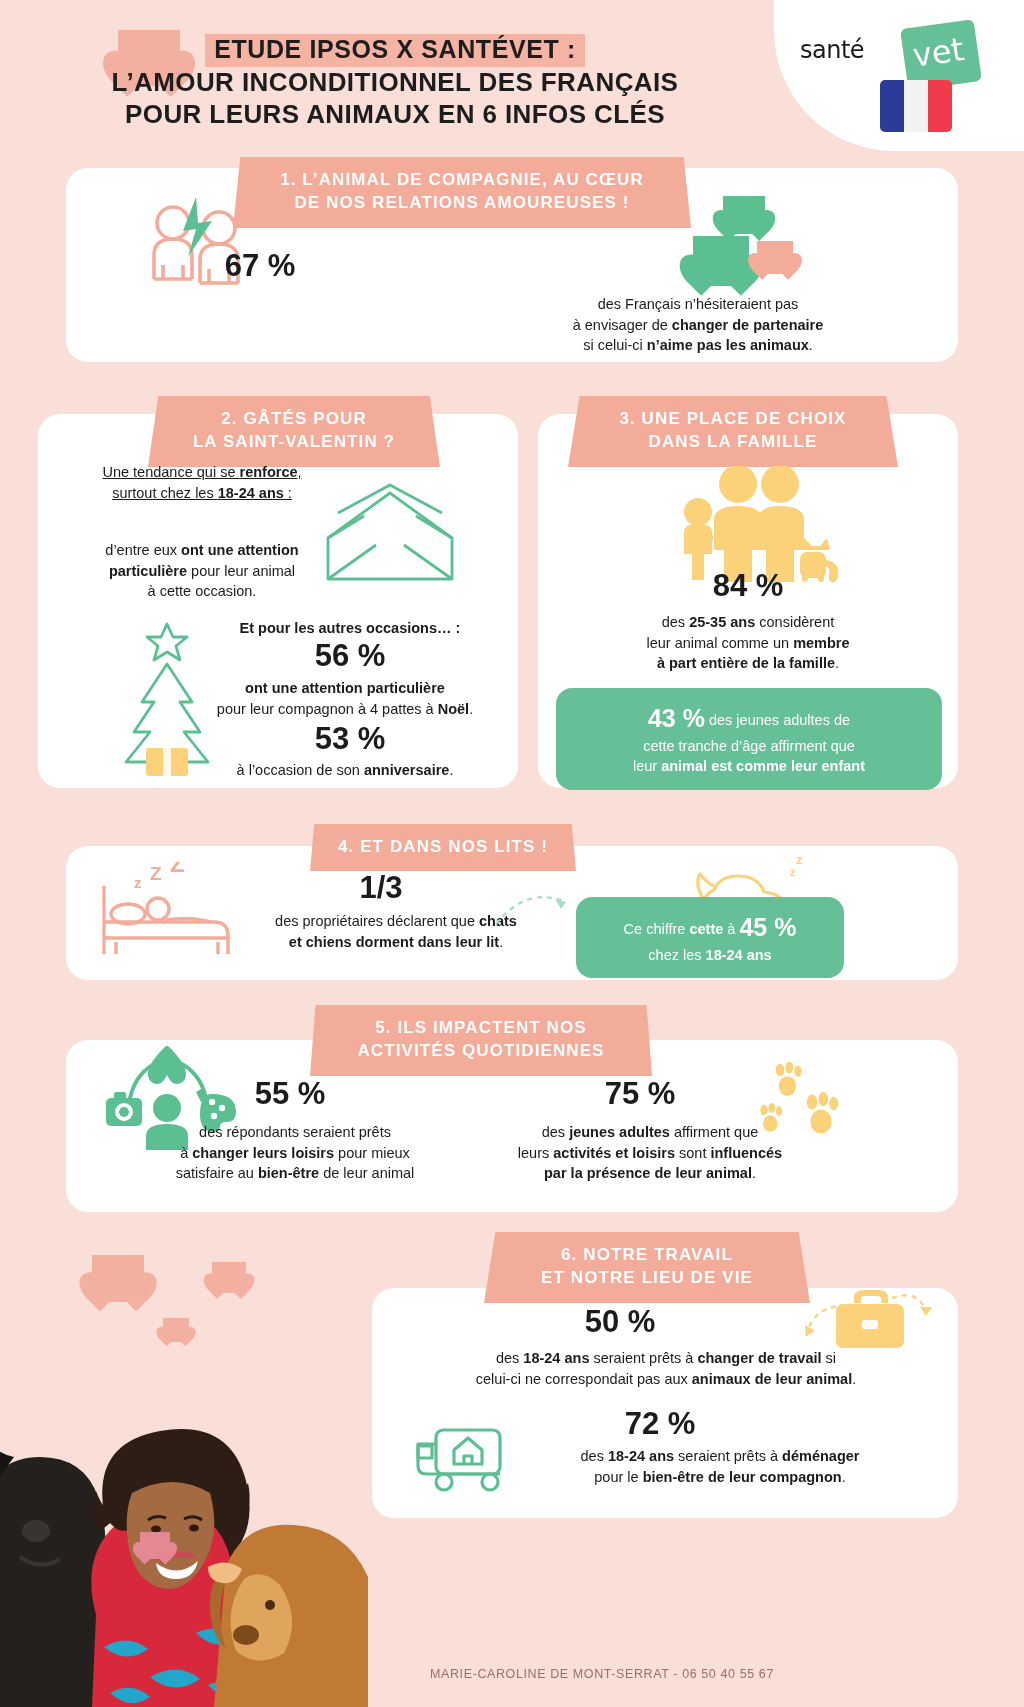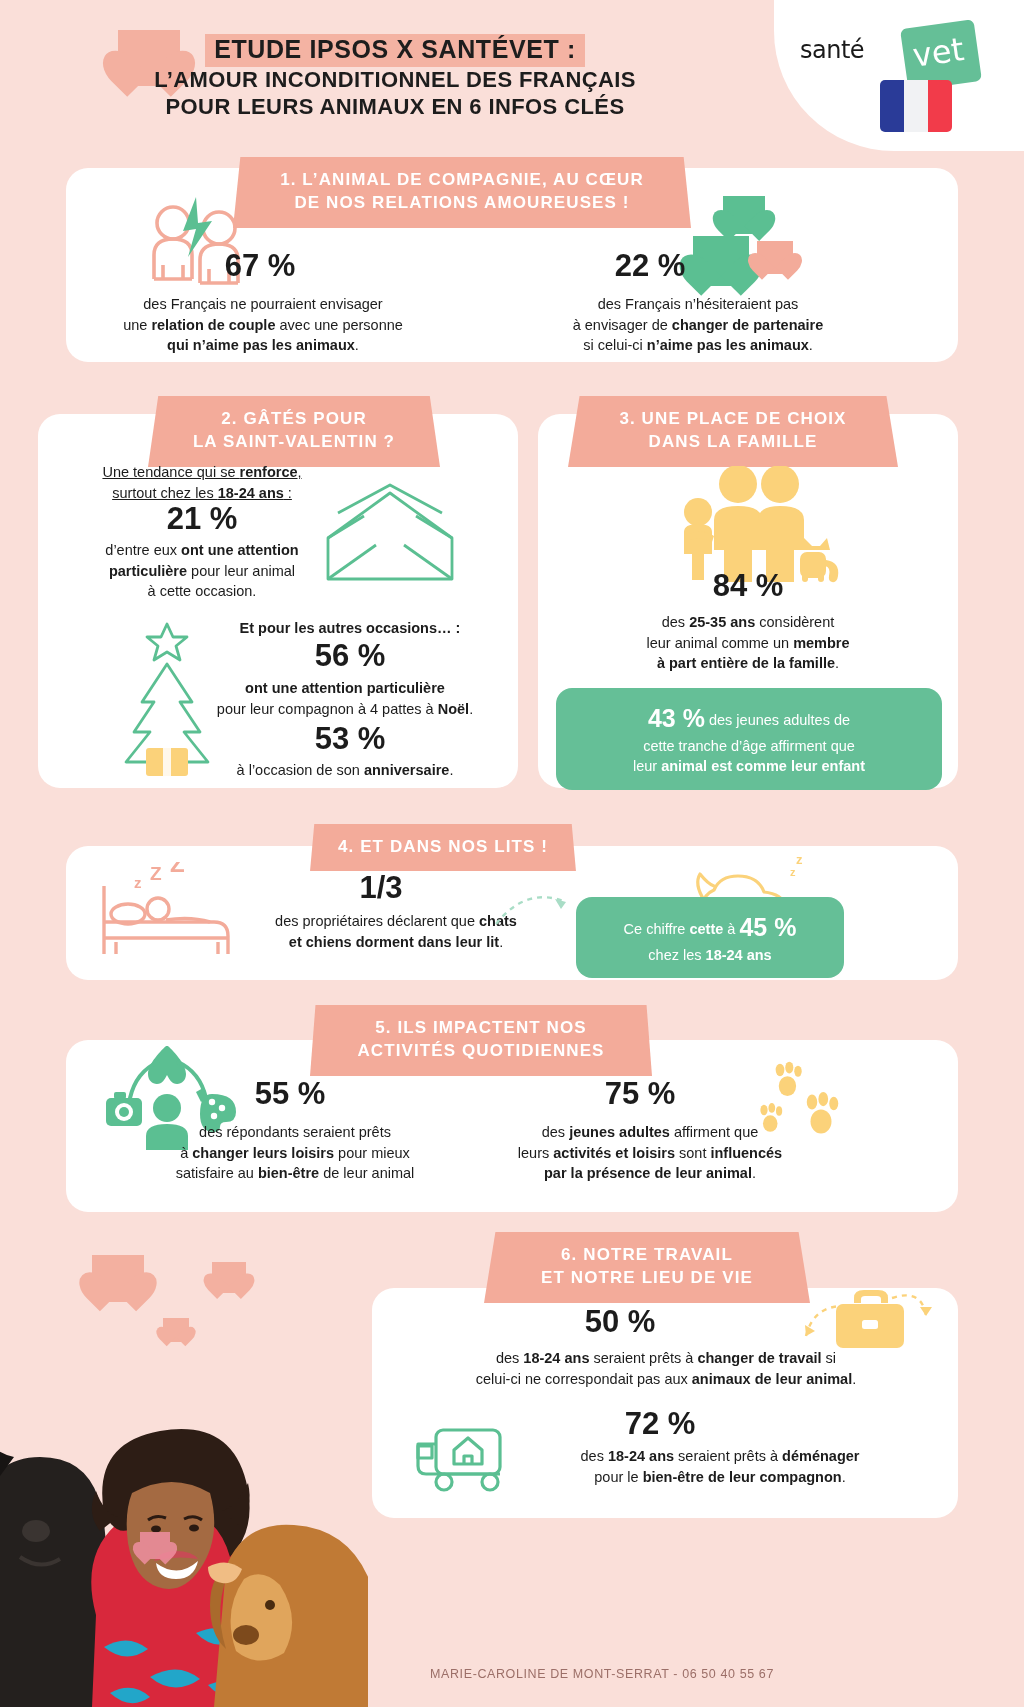--- a/index.html
+++ b/index.html
@@ -101,21 +101,21 @@
     display: inline-block;
     font-size: 25px;
     font-weight: bold;
     letter-spacing: 0.6px;
     color: #1d1d1d;
     background: #f4b3a3;
     padding: 1px 9px 3px 9px;
     line-height: 1.16;
   }
   .title-line2, .title-line3 {
-    font-size: 22px;
+    font-size: 26px;
     font-weight: bold;
     letter-spacing: 0.4px;
     color: #1d1d1d;
     line-height: 1.22;
   }
 
   
   .card {
     position: absolute;
     background: #ffffff;
@@ -267,40 +267,33 @@
   
   <div style="position:absolute;left:693px;top:196px;width:130px;height:100px;">
     <span class="heart-shape" style="position:absolute;left:30px;top:0;width:42px;height:38px;background:#5bbf92;"></span>
     <span class="heart-shape" style="position:absolute;left:0px;top:40px;width:56px;height:50px;background:#5bbf92;"></span>
     <span class="heart-shape" style="position:absolute;left:64px;top:45px;width:36px;height:33px;background:#f3ab9a;"></span>
   </div>
 
   <div class="stat-row" style="left:90px; top:250px; width:340px; text-align:center;">
     <span class="pct">67 %<span class="hl"></span></span>
   </div>
-  <div class="body-text" style="position:absolute;left:68px;top:294px;width:390px;">des Français ne pourraient envisager<br>une <b>relation de couple</b> avec une personne<br><b>qui n’aime pas les animaux</b>.</div>
-
-  <div class="stat-row" style="left:530px; top:250px; width:240px; text-align:center;">
-    <span class="pct">22 %<span class="hl"></span></span>
-  </div>
+
   <div class="body-text" style="position:absolute;left:498px;top:294px;width:400px;">des Français n’hésiteraient pas<br>à envisager de <b>changer de partenaire</b><br>si celui-ci <b>n’aime pas les animaux</b>.</div>
 
   
   <div class="card" style="left:38px; top:414px; width:480px; height:374px;"></div>
 
   <div class="banner narrow" style="left:148px; top:396px; width:292px;">
     <span>2. GÂTÉS POUR</span><br>
     <span>LA SAINT-VALENTIN ?</span>
   </div>
 
   <div class="body-text" style="position:absolute;left:52px;top:462px;width:300px;text-decoration:underline;">Une tendance qui se <b>renforce</b>,<br>surtout chez les <b>18-24 ans</b> :</div>
 
-  <div class="stat-row" style="left:52px; top:503px; width:300px; text-align:center;">
-    <span class="pct">21 %<span class="hl"></span></span>
-  </div>
   <div class="body-text" style="position:absolute;left:52px;top:540px;width:300px;">d’entre eux <b>ont une attention<br>particulière</b> pour leur animal<br>à cette occasion.</div>
 
   
   <svg style="position:absolute;left:320px;top:483px;" width="140" height="105" viewBox="0 0 140 105">
     <g fill="none" stroke="#5bbf92" stroke-width="2.8" stroke-linejoin="round">
       <path d="M8 55 L70 10 L132 55 L132 96 L8 96 Z"></path>
       <path d="M8 55 L44 33 M132 55 L96 33"></path>
       <path d="M18 30 L70 2 L122 30"></path>
       <path d="M8 96 L56 62 M132 96 L84 62"></path>
     </g>

